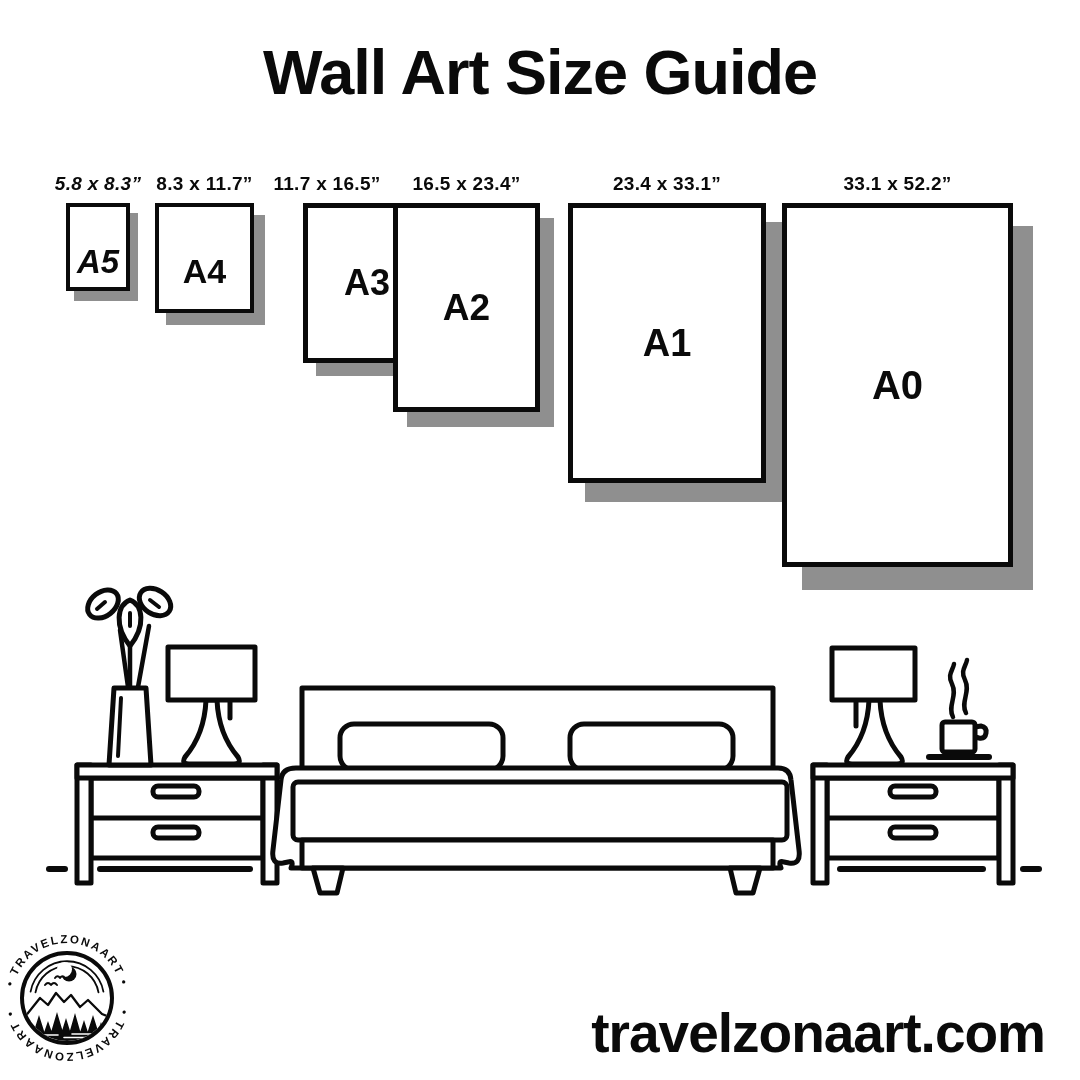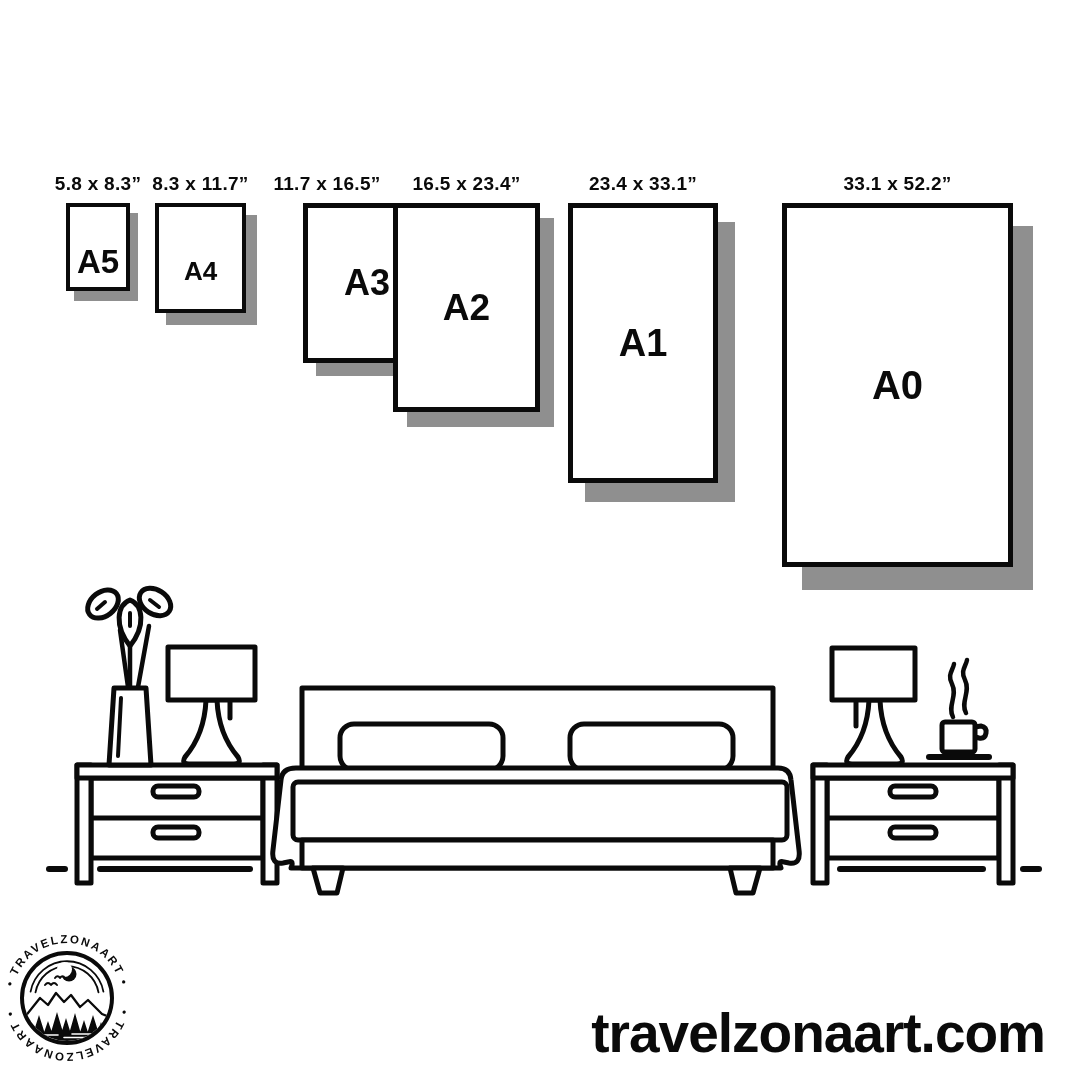--- a/index.html
+++ b/index.html
@@ -20,33 +20,33 @@
   .poster{position:absolute;}
   .poster .box{
     width:100%;height:100%;background:#fff;border:5px solid var(--ink);
     box-sizing:border-box;display:flex;align-items:center;justify-content:center;
   }
   .poster .letter{font-weight:bold;line-height:1;}
   .poster .size-label{
     position:absolute;bottom:calc(100% + 8px);left:50%;transform:translateX(-50%);
     font-size:19px;font-weight:bold;white-space:nowrap;letter-spacing:0.3px;
   }
-  .pA5{left:66px;top:203px;width:64px;height:88px;}
+  .pA5{left:66px;top:203px;width:64px;height:88px;font-style:italic;}
   .pA5 .box{border-width:4px;box-shadow:8px 10px 0 var(--shadow);}
   .pA5 .letter{font-size:33px;margin-top:28px;}
-  .pA4{left:155px;top:203px;width:91px;height:110px;}
+  .pA4{left:155px;top:203px;width:99px;height:110px;}
   .pA4 .box{border-width:4px;box-shadow:11px 12px 0 var(--shadow);}
-  .pA4 .letter{font-size:26px;margin-top:26px;}
+  .pA4 .letter{font-size:34px;margin-top:26px;}
   .pA3{left:263px;top:203px;width:128px;height:160px;}
   .pA3 .box{box-shadow:13px 13px 0 var(--shadow);margin-left:40px;}
   .pA3 .letter{font-size:36px;}
   .pA2{left:393px;top:203px;width:147px;height:209px;border-radius:7px;}
   .pA2 .box{box-shadow:14px 15px 0 var(--shadow);}
   .pA2 .letter{font-size:37px;}
-  .pA1{left:568px;top:203px;width:150px;height:280px;}
+  .pA1{left:568px;top:203px;width:198px;height:280px;}
   .pA1 .box{box-shadow:17px 19px 0 var(--shadow);}
   .pA1 .letter{font-size:38px;}
   .pA0{left:782px;top:203px;width:231px;height:364px;}
   .pA0 .box{box-shadow:20px 23px 0 var(--shadow);}
   .pA0 .letter{font-size:40px;}
   
   .scene{position:absolute;left:0;top:580px;width:1080px;height:320px;}
   
   .logo{position:absolute;left:0px;top:928px;width:136px;height:136px;}
   .arc-text{font-family:"Liberation Sans", sans-serif;font-size:11.5px;font-weight:bold;
@@ -55,20 +55,21 @@
   .website{
     position:absolute;right:35px;top:1001px;font-size:55px;font-weight:bold;
     letter-spacing:-1px;white-space:nowrap;
   }
 </style>
 </head>
 <body>
 
 <div class="canvas">
 
+  <div class="title">Wall Art Size Guide</div>
 
   <div class="poster pA5">
     <div class="size-label">5.8 x 8.3”</div>
     <div class="box">
       <span class="letter">A5</span>
     </div>
   </div>
 
   <div class="poster pA4">
     <div class="size-label">8.3 x 11.7”</div>

